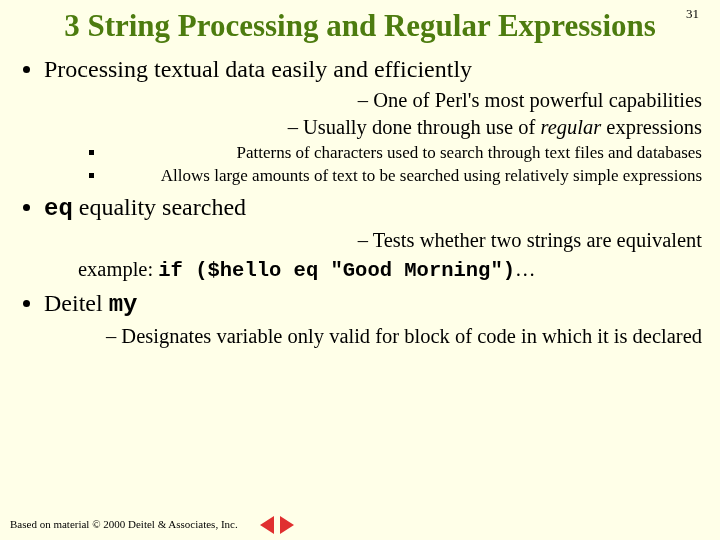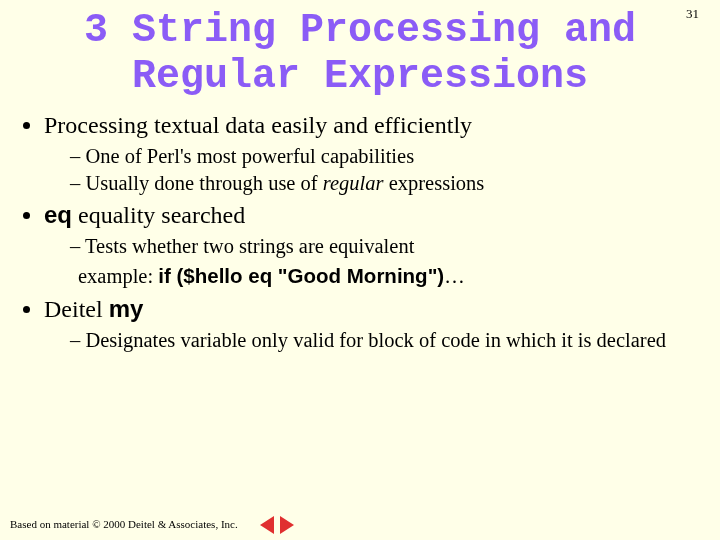--- a/index.html
+++ b/index.html
@@ -21,41 +21,42 @@
     position: relative;
   }
   .pagenum {
     position: absolute;
     top: 6px;
     right: 21px;
     font-size: 13px;
     color: #000;
   }
   h1.title {
-    font-family: Liberation Mono, monospace;
+    font-family: Liberation Serif, serif;
     font-weight: bold;
-    color: #8b5cf6;
-    font-size: 40px;
+    color: #4d7c0f;
+    font-size: 31px;
     text-align: center;
     margin: 2px 40px 10px 40px;
     line-height: 1.15;
   }
   ul.l1 {
     margin: 0 0 0 8px;
     padding: 0 0 0 18px;
   }
   ul.l1 > li {
     font-size: 24px;
     margin: 4px 0 2px 0;
     line-height: 1.25;
   }
   ul.l2 {
     margin: 4px 0 4px 6px;
     padding: 0 0 0 20px;
     list-style: none;
+    text-align: right;
   }
   ul.l2 > li {
     font-size: 20.5px;
     margin: 2px 0;
     line-height: 1.22;
   }
   ul.l2 > li::before {
     content: "– ";
   }
   ul.l3 {
@@ -65,21 +66,21 @@
   ul.l3 > li {
     font-size: 17px;
     margin: 2px 0;
     line-height: 1.25;
   }
   .example {
     font-size: 20.5px;
     margin: 2px 0 4px 34px;
   }
   .mono {
-    font-family: Liberation Sans, sans-serif;
+    font-family: Liberation Mono, monospace;
     font-weight: bold;
   }
   .ital { font-style: italic; }
   .footer {
     position: absolute;
     left: 10px;
     bottom: 10px;
     font-size: 11px;
   }
   .nav {
@@ -110,20 +111,24 @@
   <h1 class="title">3 String Processing and Regular Expressions</h1>
 
   <ul class="l1">
 
     <li>
       <span>Processing textual data easily and efficiently</span>
       <ul class="l2">
         <li>One of Perl's most powerful capabilities</li>
         <li>
           <span>Usually done through use of </span><span class="ital">regular</span><span> expressions</span>
+          <ul class="l3">
+            <li>Patterns of characters used to search through text files and databases</li>
+            <li>Allows large amounts of text to be searched using relatively simple expressions</li>
+          </ul>
         </li>
       </ul>
     </li>
 
     <li>
       <span class="mono">eq</span><span> equality searched</span>
       <ul class="l2">
         <li>Tests whether two strings are equivalent</li>
       </ul>
       <div class="example">

